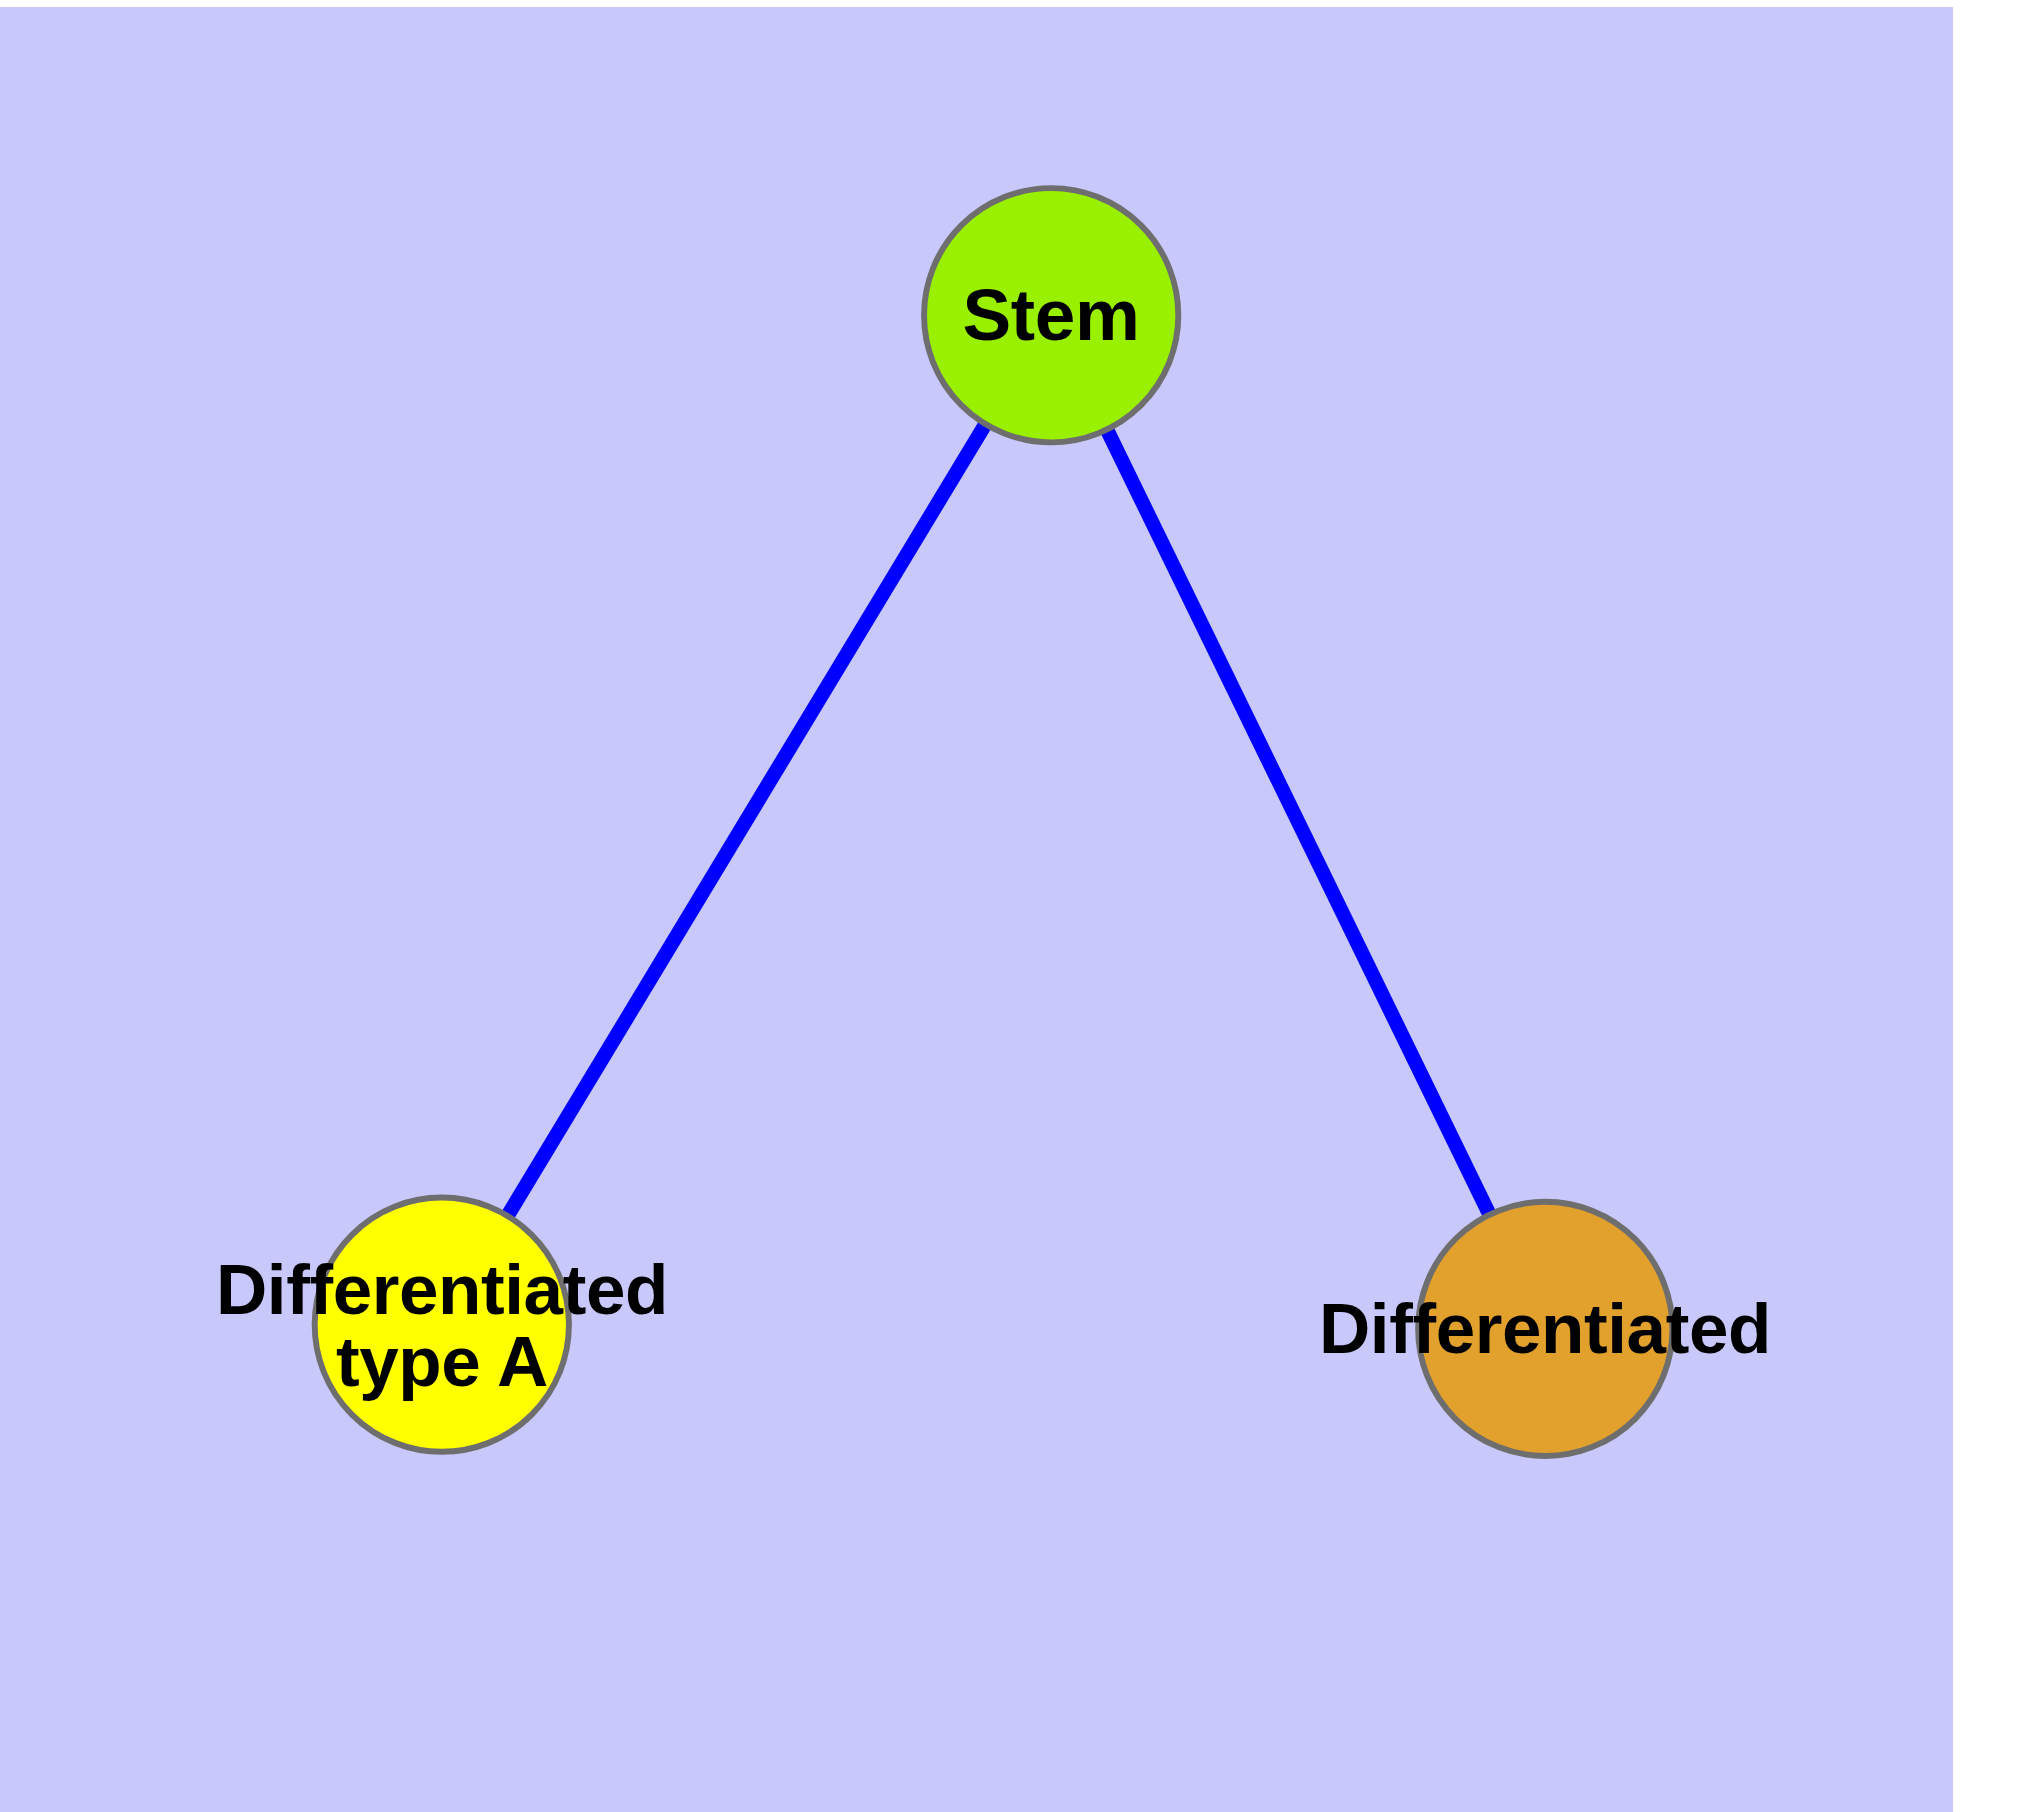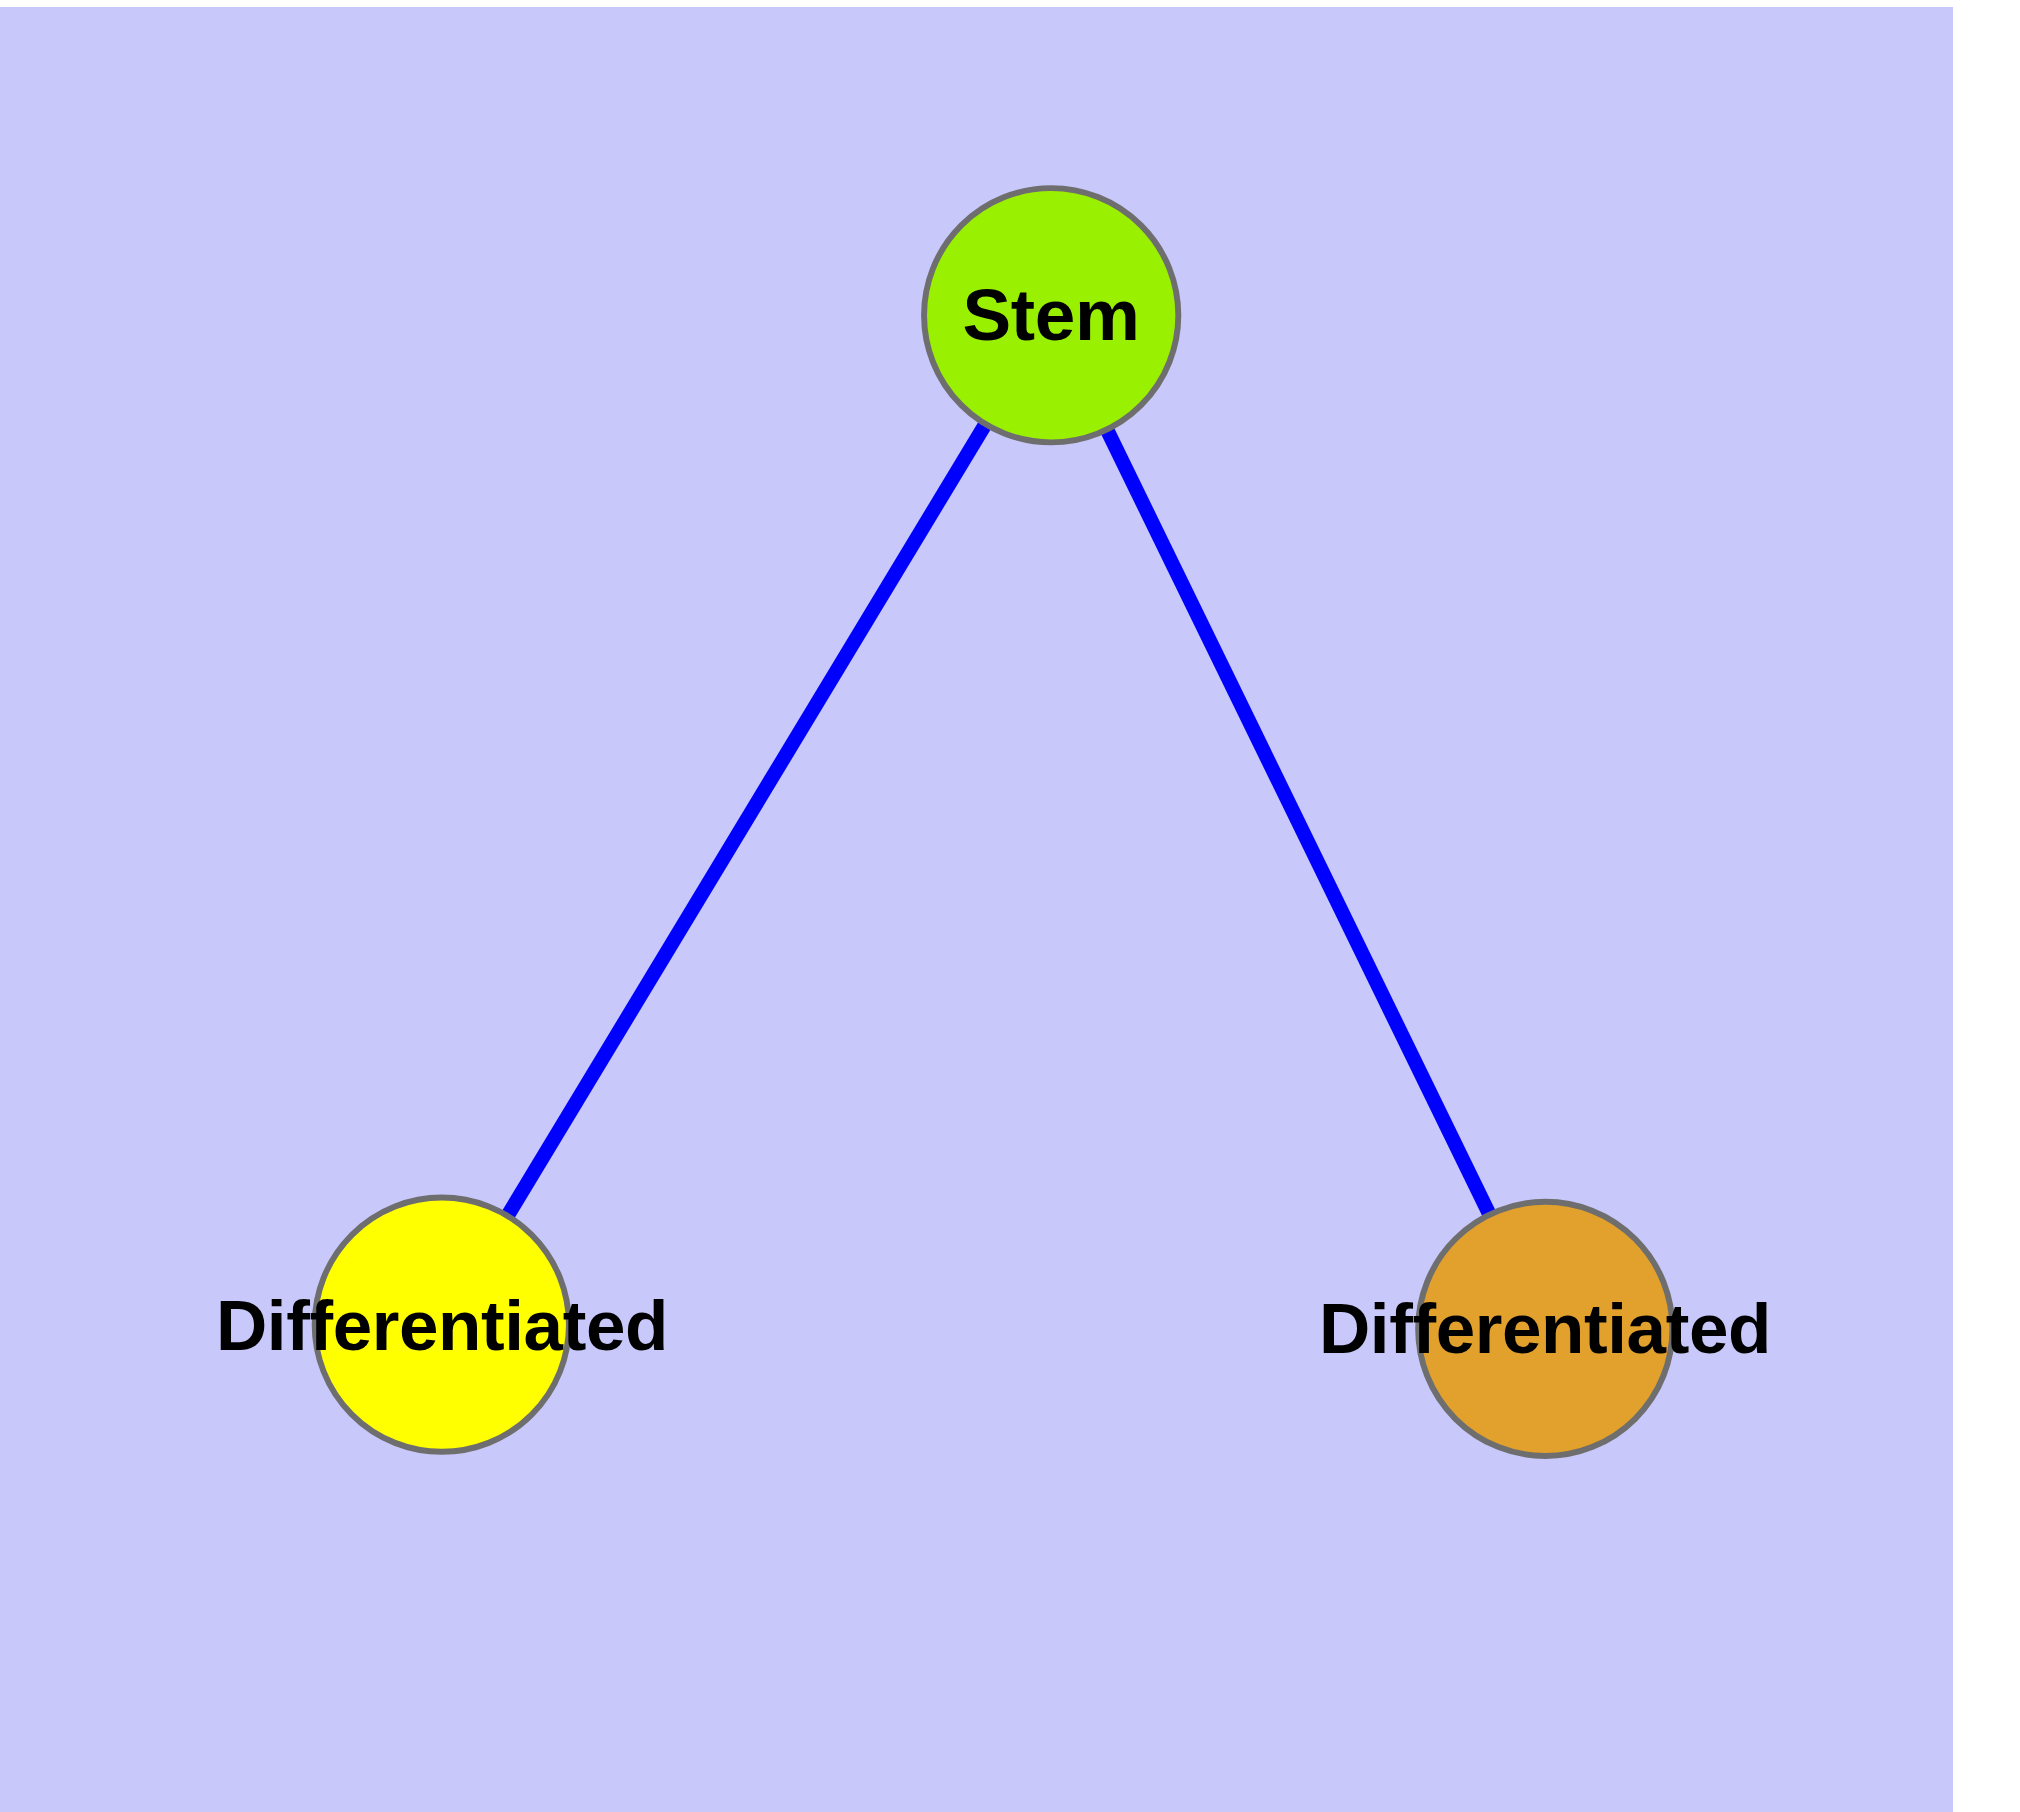--- a/index.html
+++ b/index.html
@@ -62,18 +62,18 @@
     </g>
     <g>
       <circle cx="521" cy="1563" r="150" fill="#ffff00" stroke="#6e6e6e" stroke-width="7"></circle>
       <circle cx="1823" cy="1568" r="150" fill="#e2a02c" stroke="#6e6e6e" stroke-width="7"></circle>
       <circle cx="1240" cy="372" r="150" fill="#99f000" stroke="#6e6e6e" stroke-width="7"></circle>
     </g>
   </svg>
 
   <div class="node-label label-stem" style="left: 1051px; top: 315px; color: rgb(0, 0, 0);">Stem</div>
 
-  <div class="node-label label-wide" style="left: 442px; top: 1326px; color: rgb(0, 0, 0);"><span>Differentiated</span><br></div>
+  <div class="node-label label-wide" style="left: 442px; top: 1326px; color: rgb(0, 0, 0);"><span>Differentiated</span><br><span>type A</span></div>
 
   <div class="node-label label-wide" style="left: 1545px; top: 1329px; color: rgb(0, 0, 0);"><span>Differentiated</span><br></div>
 
 </div>
 
 
 </body></html>

